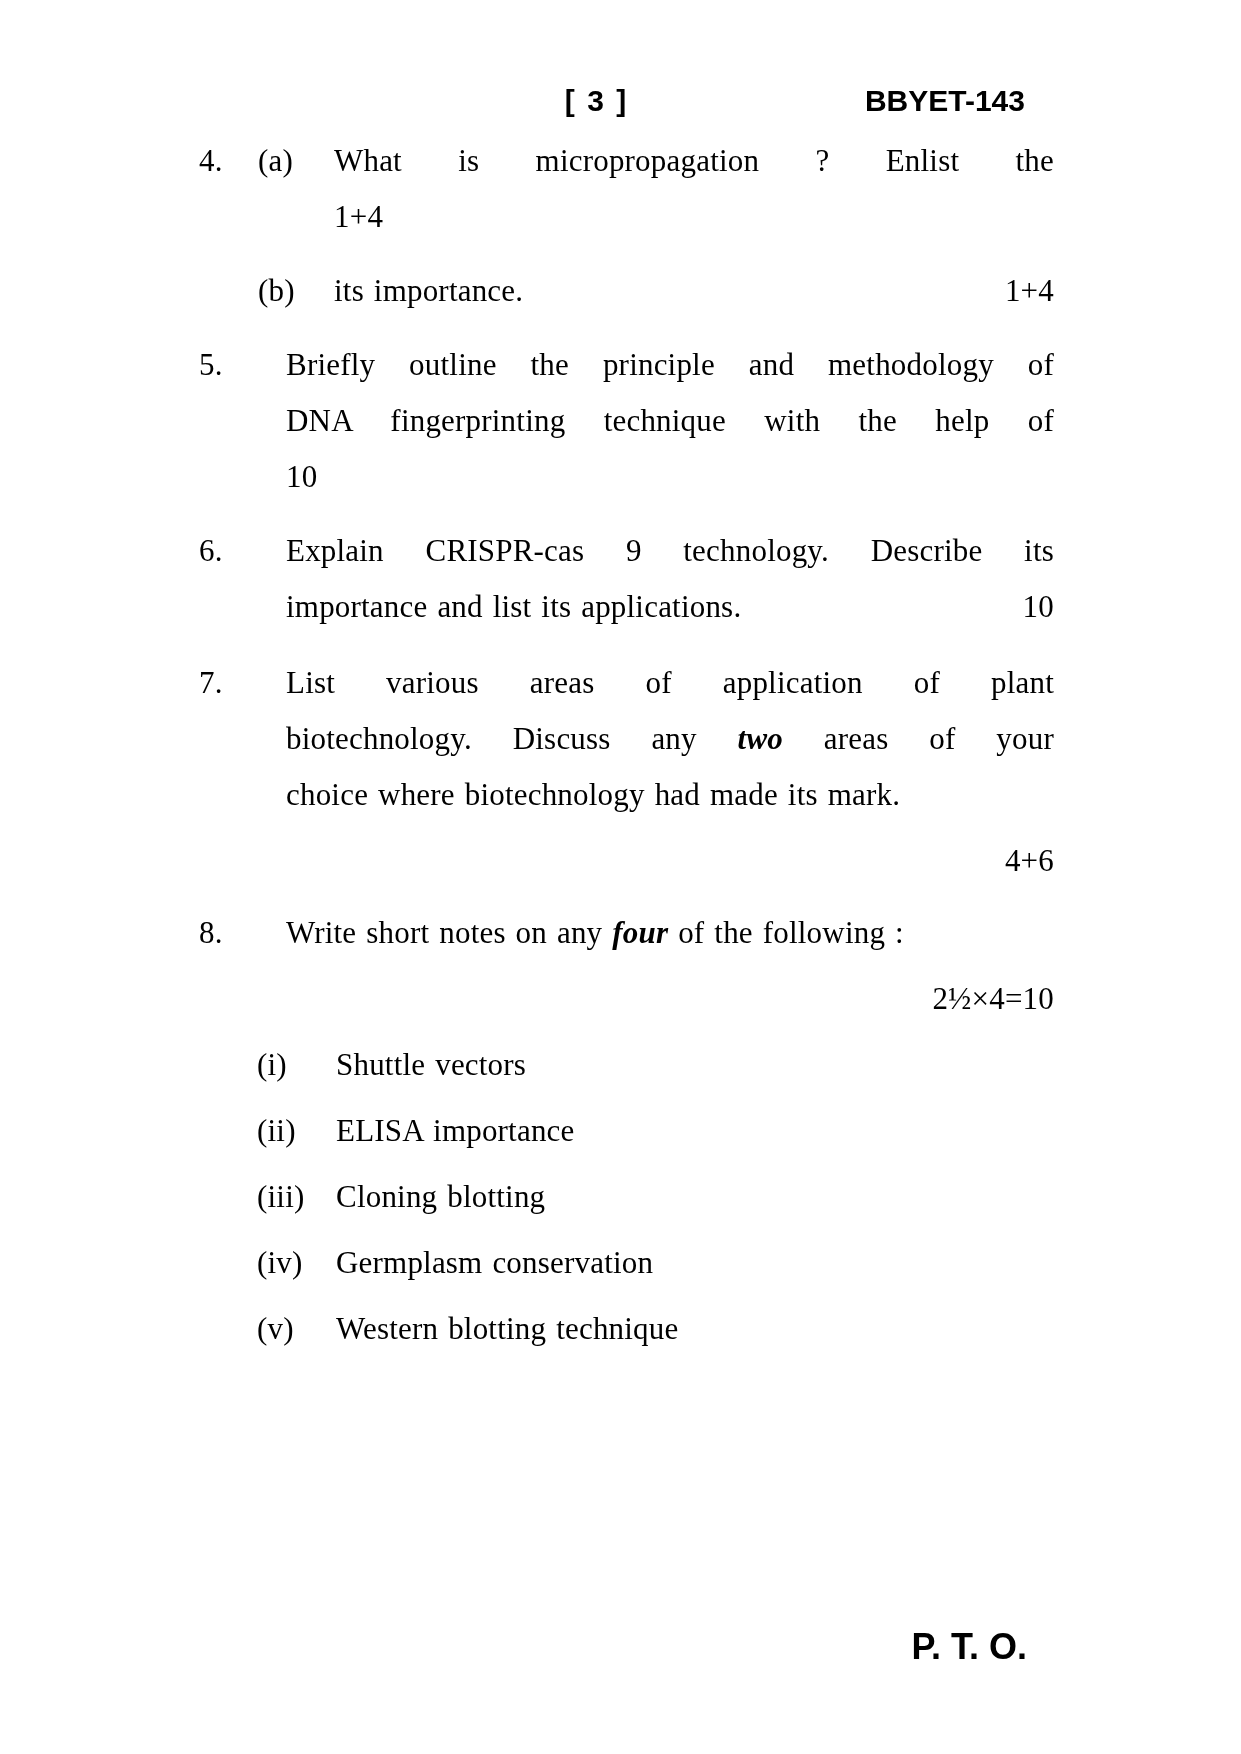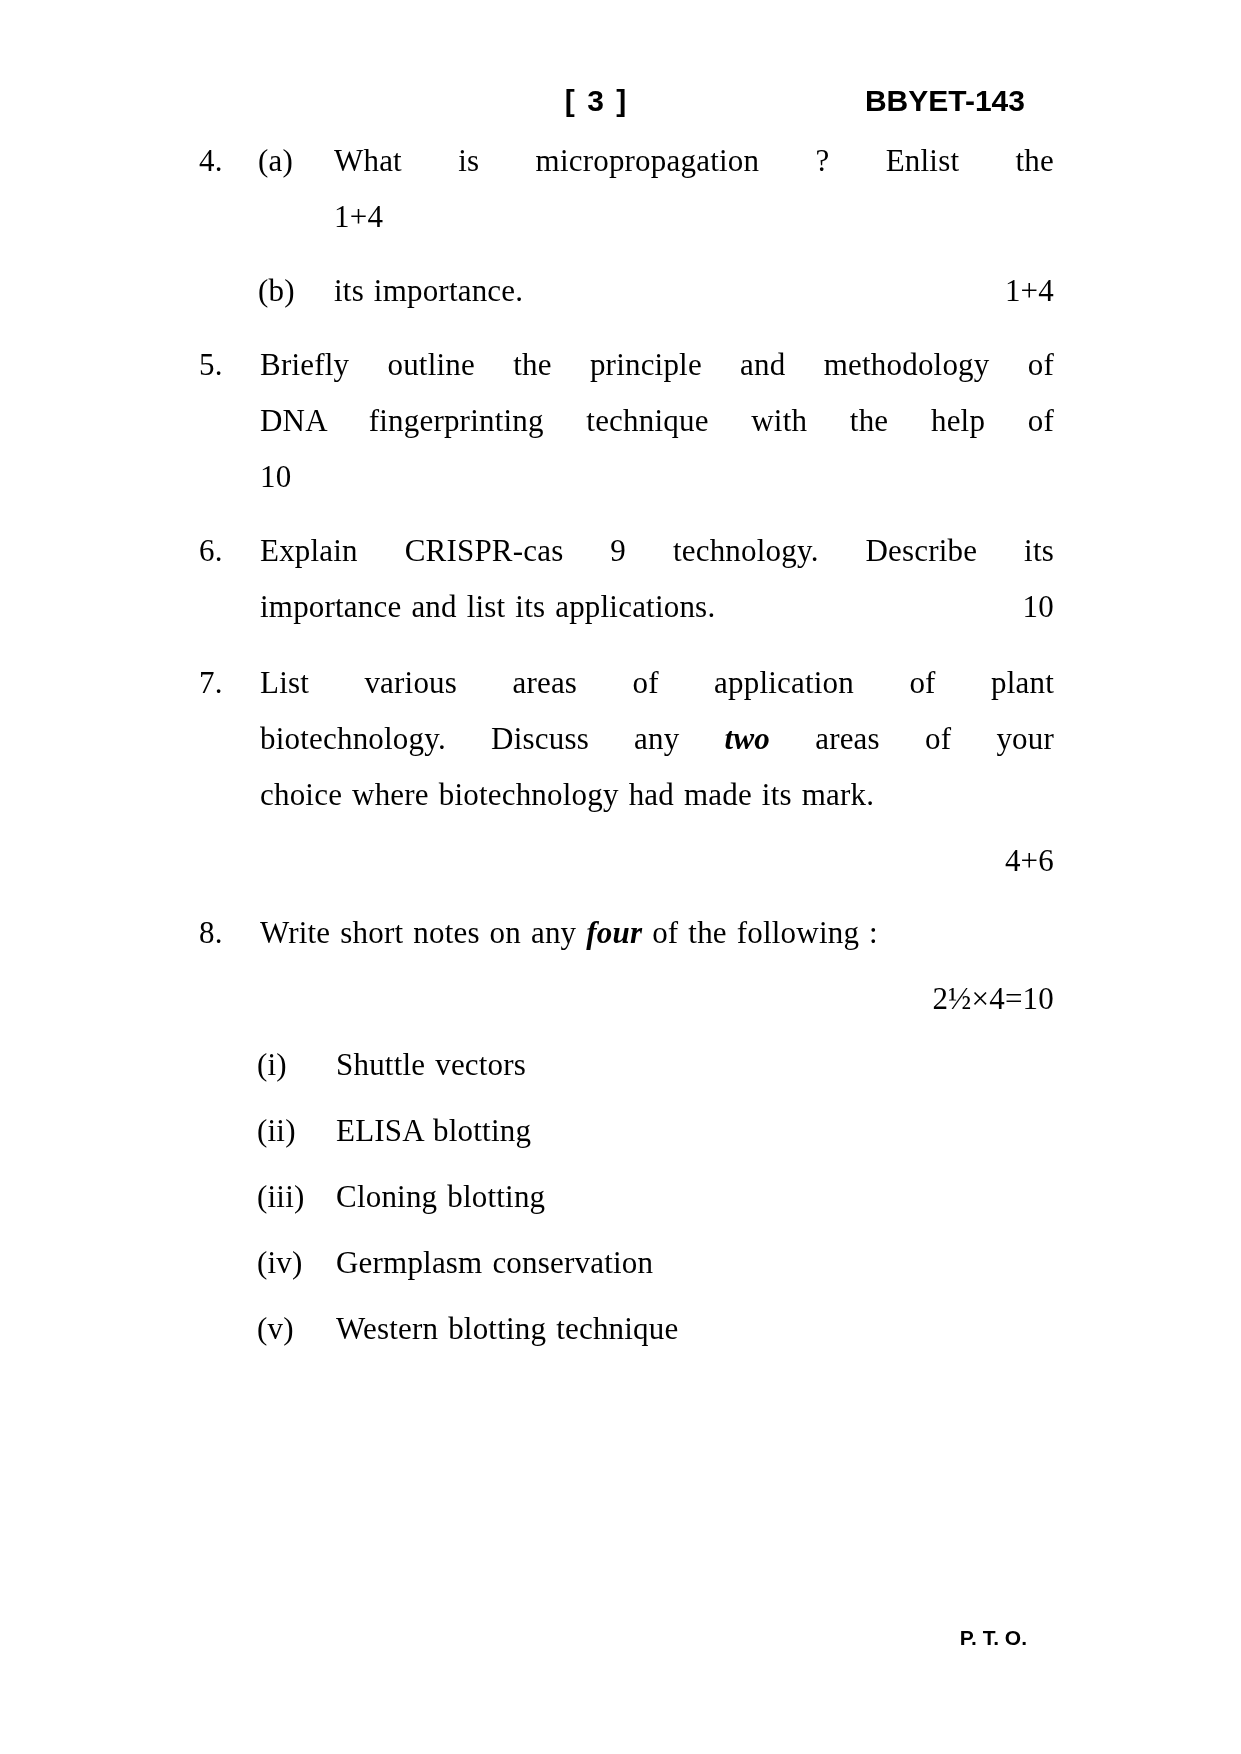--- a/index.html
+++ b/index.html
@@ -70,21 +70,21 @@
   .q5 , .q6 { margin-top: 18px; }
   .q4b { margin-top: 18px; }
   .q7 { margin-top: 20px; }
   .q8 { margin-top: 16px; }
   .qnum {
     position: absolute;
     left: 0;
     top: 0;
     line-height: 56px;
   }
-  .qbody { margin-left: 61px; }
+  .qbody { margin-left: 87px; }
 
   
   .part {
     position: relative;
     margin-left: 135px;
   }
   .plabel {
     position: absolute;
     left: -76px;
     top: 0;
@@ -117,21 +117,21 @@
     line-height: 56px;
   }
 
   
   .pto {
     position: absolute;
     top: 1626px;
     right: 214px;
     font-family: "Liberation Sans", "DejaVu Sans", sans-serif;
     font-weight: bold;
-    font-size: 21px;
+    font-size: 36px;
   }
 </style>
 </head>
 <body>
 
 <div class="page">
 
   <header class="page-header">
     <span class="page-num">[ 3 ]</span>
     <span class="paper-code">BBYET-143</span>
@@ -207,21 +207,21 @@
           <span class="marks">2½×4=10</span>
         </div>
       </div>
       <div class="items">
         <div class="item">
           <span class="ilabel">(i)</span>
           <span>Shuttle vectors</span>
         </div>
         <div class="item">
           <span class="ilabel">(ii)</span>
-          <span>ELISA blotting</span>
+          <span>ELISA importance</span>
         </div>
         <div class="item">
           <span class="ilabel">(iii)</span>
           <span>Cloning blotting</span>
         </div>
         <div class="item">
           <span class="ilabel">(iv)</span>
           <span>Germplasm conservation</span>
         </div>
         <div class="item">

